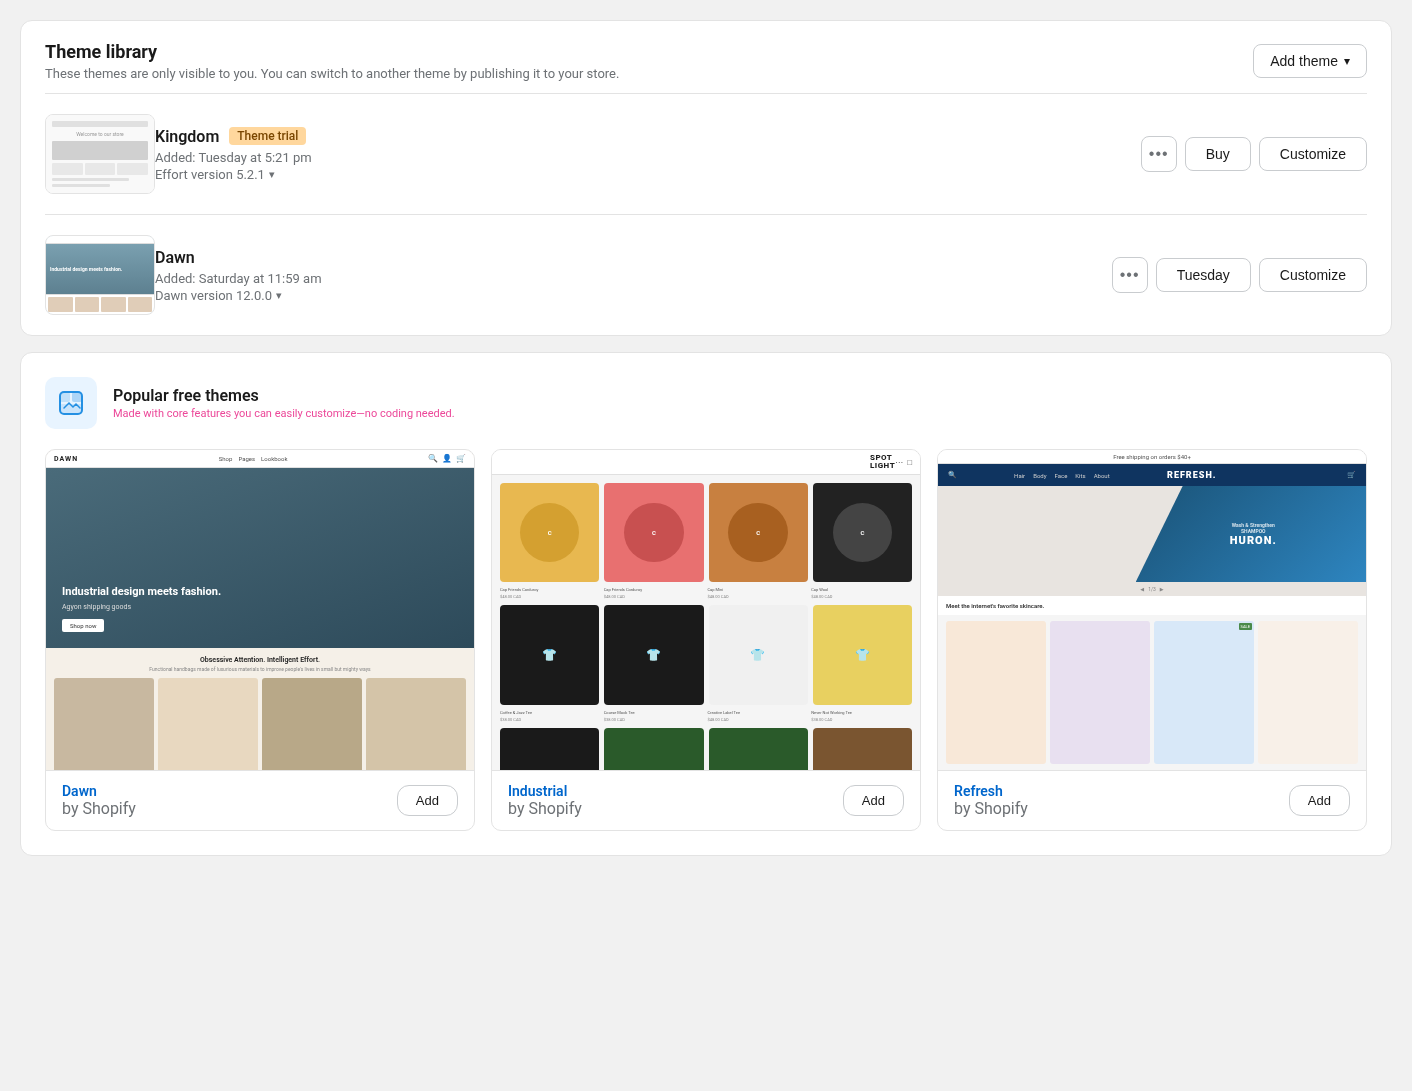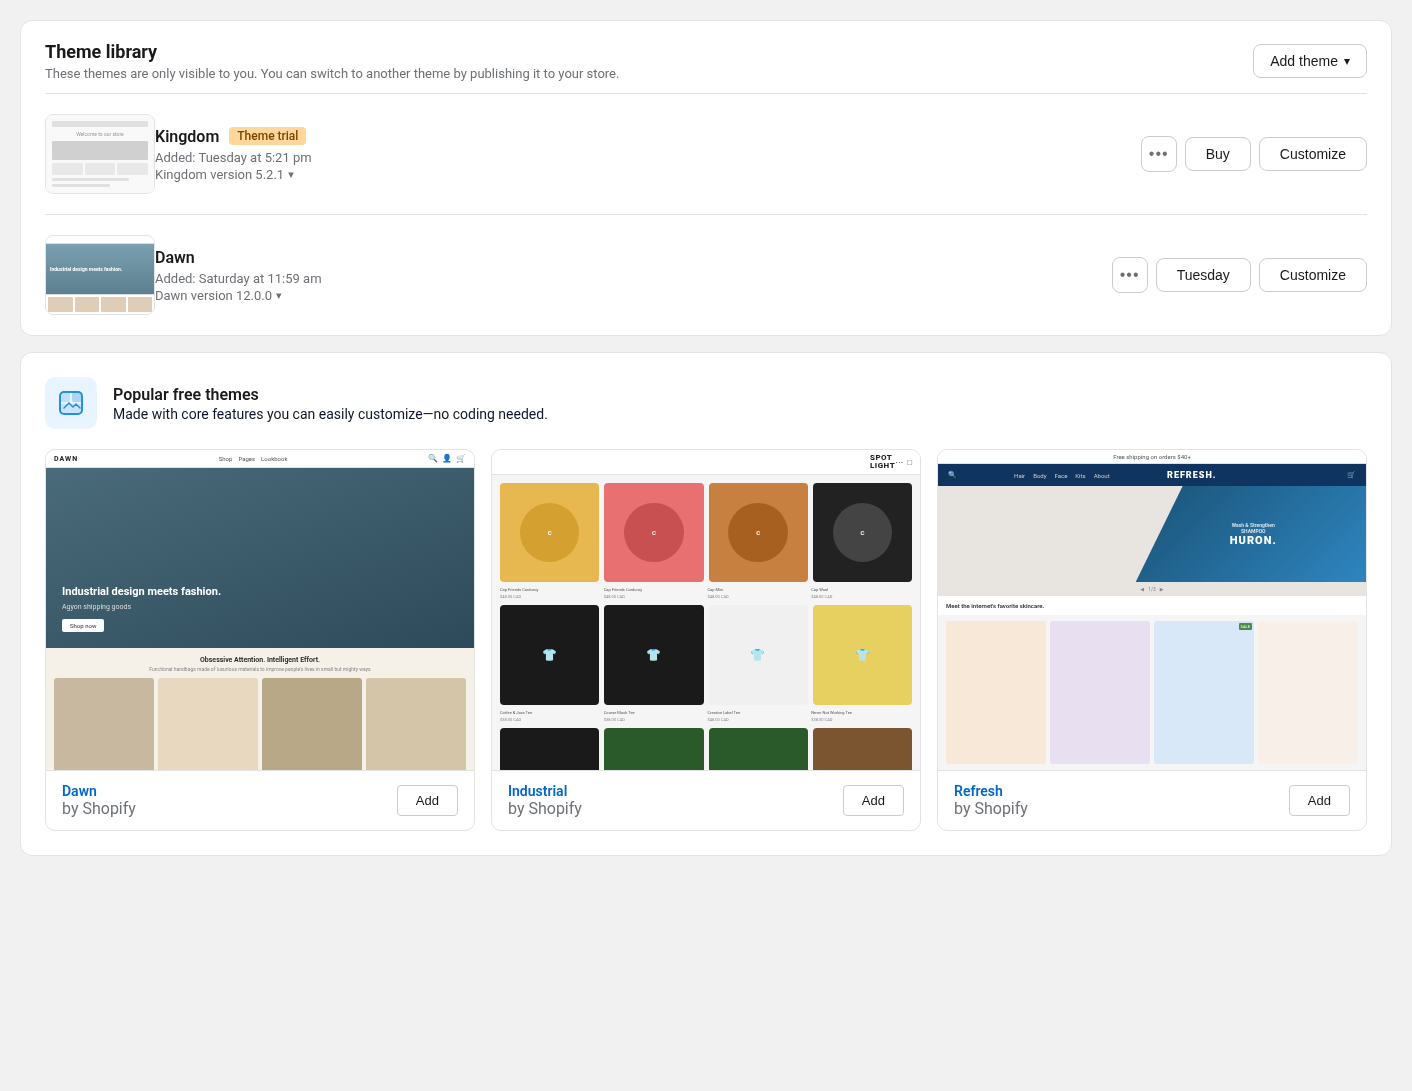--- a/index.html
+++ b/index.html
@@ -200,22 +200,22 @@
       height: 28px;
     }
 
     .popular-themes-header-text h2 {
       font-size: 16px;
       font-weight: 600;
       color: #1a1a1a;
     }
 
     .popular-themes-header-text p {
-      font-size: 14px;
-      color: #0f172a;
+      font-size: 11px;
+      color: #ec4899;
       margin-top: 2px;
     }
 
     
     .themes-grid {
       display: grid;
       grid-template-columns: repeat(3, 1fr);
       gap: 16px;
     }
 
@@ -360,21 +360,21 @@
       text-decoration: none;
     }
 
     .theme-card-author {
       font-size: 16px;
       color: #6d7175;
     }
 
     .btn-add {
       border: 1px solid #c9cccf;
-      border-radius: 4px;
+      border-radius: 12px;
       padding: 7px 18px;
       background: #fff;
       font-size: 13px;
       font-weight: 500;
       cursor: pointer;
       color: #1a1a1a;
     }
 
     
     .kingdom-thumbnail {
@@ -494,21 +494,21 @@
           <div class="kt-text-line" style="width:60%"></div>
         </div>
       </div>
       <div class="theme-info">
         <div class="theme-name-row">
           <span class="theme-name">Kingdom</span>
           <span class="theme-trial-badge">Theme trial</span>
         </div>
         <div class="theme-meta">Added: Tuesday at 5:21 pm</div>
         <div class="theme-version-row">
-          <span>Kingdom version 5.2.1</span>
+          <span>Effort version 5.2.1</span>
           <span class="version-chevron">▾</span>
         </div>
       </div>
       <div class="theme-actions">
         <button class="btn-more">
           <span>•••</span>
         </button>
         <button class="btn-action">Buy</button>
         <button class="btn-action">Customize</button>
       </div>

